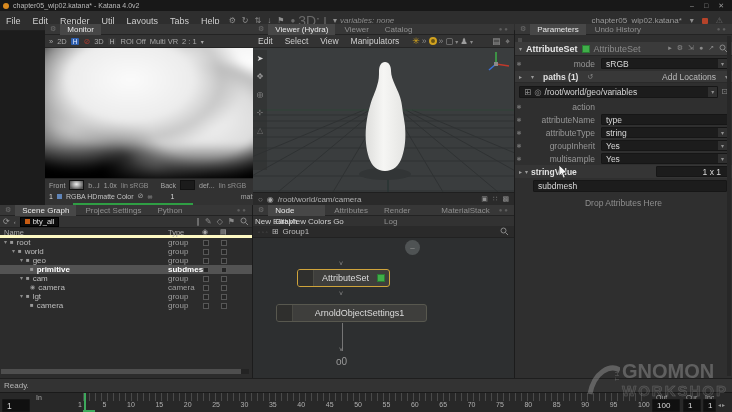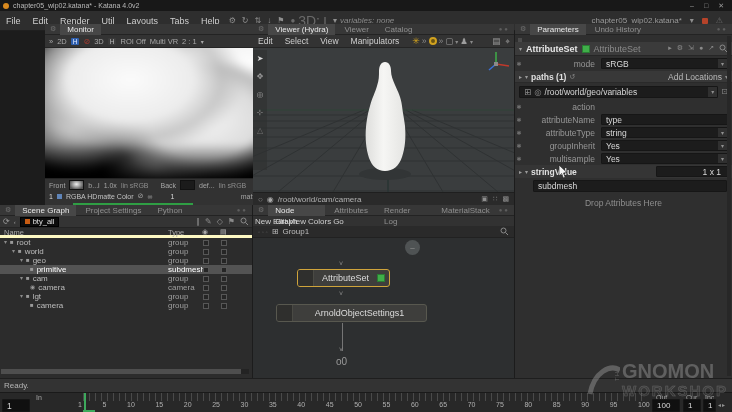--- a/index.html
+++ b/index.html
@@ -71,21 +71,21 @@
 
   
   #scenegraph { left:0; top:205px; width:252px; height:173px; background:#2c2c2c; }
   #sg-toolbar { height:12px; background:#343434; border-bottom:1px solid #242424; display:flex; align-items:center; gap:4px; padding:0 3px; font-size:8px; color:#9a9a9a; }
   #ws-box { background:#0c0c0c; border:1px solid #000; height:10px; display:flex; align-items:center; gap:3px; padding:0 4px; color:#e2e2e2; font-size:7.5px; }
   .wsdot { width:5px; height:5px; background:#c75b12; }
   #sg-header { position:relative; height:10px; border-bottom:3px solid #fef9c3; font-size:7.5px; color:#a8a8a8; }
   #sg-header span { position:absolute; top:0; }
   .sg-rows { position:relative; }
   .sg-row { position:relative; height:9px; font-size:8px; color:#bdbdbd; line-height:9px; }
-  .sg-row.sel { background:#535353; color:#ffffff; font-weight:normal; }
+  .sg-row.sel { background:#535353; color:#ffffff; font-weight:bold; }
   .sg-row .nm { position:absolute; top:0; display:flex; gap:3px; align-items:center; height:9px; }
   .sg-row .exp { color:#8a8a8a; font-size:6px; }
   .sg-row .gicon { font-size:6px; color:#9a9a9a; }
   .sg-row .tp { position:absolute; left:168px; top:0; color:#9f9f9f; }
   .sg-row.sel .tp { color:#ffffff; }
   .cb { position:absolute; top:1.5px; width:6px; height:6px; background:#262626; border:1px solid #575757; }
   .cb.c1 { left:203px; } .cb.c2 { left:221px; }
   #sg-hscroll { position:absolute; left:1px; top:164px; width:248px; height:5px; background:#232323; }
   #sg-hscroll .thumbbar { width:240px; height:5px; background:#4e4e4e; }
 
@@ -108,21 +108,21 @@
   #params { left:515px; top:24px; width:217px; height:354px; background:#2f2f2f; }
   #p-draghandle { position:absolute; left:3px; top:14px; width:4px; height:4px; background:#4a4a4a; }
   #p-header { position:absolute; left:0; top:18px; width:217px; height:14px; background:#3b3b3b; border-bottom:1px solid #262626; display:flex; align-items:center; gap:4px; padding:0 4px; font-size:9px; }
   #p-header .ntype { color:#e6e6e6; font-weight:bold; }
   #p-header .nname { color:#8a8a8a; }
   #p-header .hicons { margin-left:auto; display:flex; gap:5px; color:#8a8a8a; font-size:7px; }
   .prow { position:absolute; left:0; width:217px; height:13px; display:flex; align-items:center; }
   .pdot { width:8px; text-align:center; color:#6e6e6e; font-size:6px; }
   .plabel { width:72px; text-align:right; color:#979797; font-size:8.5px; margin-right:6px; }
   .pfield { flex:1; height:11px; margin-right:4px; }
-  #p-paths { position:absolute; left:0; top:47px; width:217px; height:12px; background:#383838; border-bottom:1px solid #2a2a2a; display:flex; align-items:center; font-size:8.5px; gap:3px; padding:0 4px; }
+  #p-paths { position:absolute; left:0; top:47px; width:217px; height:12px; background:#383838; border-bottom:1px solid #2a2a2a; display:flex; align-items:center; font-size:8.5px; gap:9px; padding:0 4px; }
   #p-paths .bold { color:#e0e0e0; font-weight:bold; }
   #p-paths .addloc { margin-left:auto; color:#b9b9b9; }
   #p-pathrow { position:absolute; left:4px; top:61px; width:209px; height:13px; display:flex; align-items:center; gap:3px; }
   #p-strval { position:absolute; left:0; top:141px; width:217px; height:13px; background:#353535; display:flex; align-items:center; gap:3px; font-size:8.5px; padding:0 4px; }
   #p-strval .bold { color:#e0e0e0; font-weight:bold; }
   #p-strval .dims { margin-left:auto; width:72px; height:11px; justify-content:flex-end; padding-right:6px; }
   #p-valrow { position:absolute; left:18px; top:156px; width:194px; height:12px; }
   #p-drophint { position:absolute; left:0; top:174px; width:217px; text-align:center; color:#8f8f8f; font-size:8.5px; }
   #p-vscroll { position:absolute; right:1px; top:12px; width:4px; height:340px; background:#272727; }
   .wedge { color:#9a9a9a; font-size:6px; }

